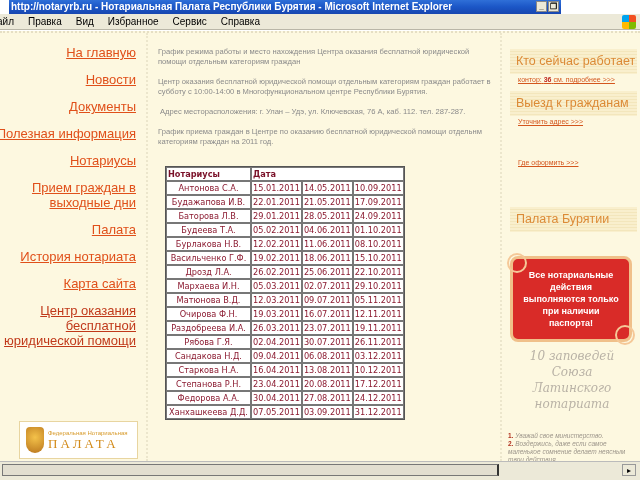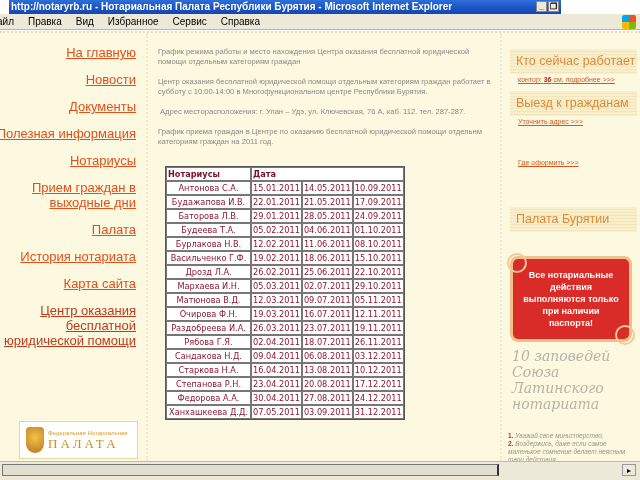--- a/index.html
+++ b/index.html
@@ -98,22 +98,22 @@
     color: #fff; font-weight: bold; font-size: 9px; line-height: 12px; text-align: center;
     display: flex; align-items: center; justify-content: center; padding: 0 8px;
   }
   .banner::before, .banner::after {
     content: ""; position: absolute; width: 16px; height: 16px; border: 2px solid #f5c898; border-radius: 50%;
   }
   .banner::before { left: -6px; top: -6px; }
   .banner::after { right: -6px; bottom: -6px; }
 
   .commandments-title {
-    position: absolute; left: 512px; top: 315px; width: 120px; text-align: left;
-    font-family: "DejaVu Serif", serif; font-style: italic; color: #b9b2a6; font-size: 14px; line-height: 16px;
+    position: absolute; left: 512px; top: 315px; width: 120px; text-align: center;
+    font-family: "DejaVu Serif", serif; font-style: italic; color: #b9b2a6; font-size: 12px; line-height: 16px;
   }
   .commandments {
     position: absolute; left: 508px; top: 399px; width: 128px;
     font-size: 6.5px; line-height: 8px; color: #9c958a; font-style: italic;
   }
   .commandments b { color: #b0301e; font-style: normal; }
 
   .hscroll {
     position: absolute; left: 0; top: 461px; width: 640px; height: 19px;
     background: #ece9d8; border-top: 1px solid #bbb;
@@ -243,21 +243,21 @@
         </tr>
         <tr>
           <td class="name">Раздобреева И.А.</td>
           <td class="date">26.03.2011</td>
           <td class="date">23.07.2011</td>
           <td class="date">19.11.2011</td>
         </tr>
         <tr>
           <td class="name">Рябова Г.Я.</td>
           <td class="date">02.04.2011</td>
-          <td class="date">18.07.2011</td>
+          <td class="date">30.07.2011</td>
           <td class="date">26.11.2011</td>
         </tr>
         <tr>
           <td class="name">Сандакова Н.Д.</td>
           <td class="date">09.04.2011</td>
           <td class="date">06.08.2011</td>
           <td class="date">03.12.2011</td>
         </tr>
         <tr>
           <td class="name">Старкова Н.А.</td>

